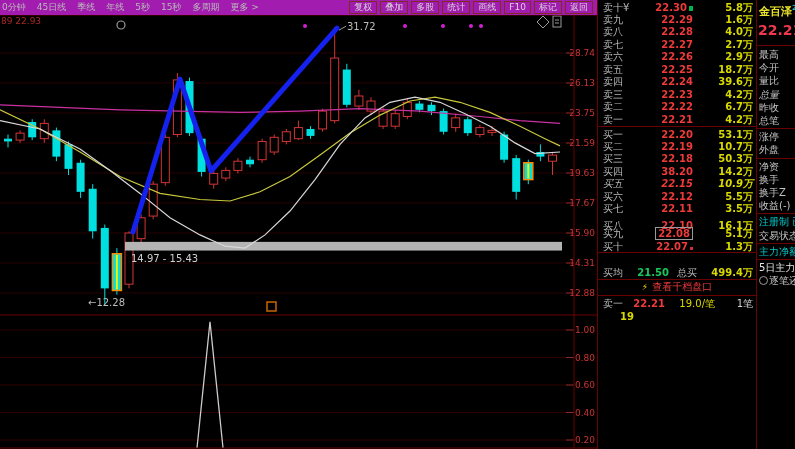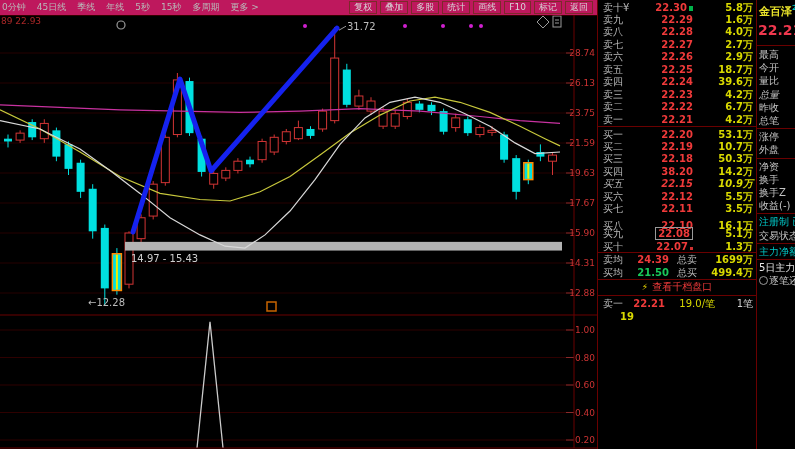--- a/index.html
+++ b/index.html
@@ -1,21 +1,21 @@
 <!DOCTYPE html>
 <html><head>
 <meta charset="utf-8">
 <style>
   html,body{margin:0;padding:0;background:#000;}
   #app{position:relative;width:795px;height:449px;background:#000;overflow:hidden;
        font-family:"DejaVu Sans",sans-serif;}
   svg{font-family:"DejaVu Sans",sans-serif;}
   
   #menubar{position:absolute;left:0;top:0;width:597px;height:15px;display:flex;
-           align-items:center;justify-content:space-between;z-index:5;background:#be185d;}
+           align-items:center;justify-content:space-between;z-index:5;background:#a21caf;}
   #menu-left{display:flex;gap:11px;padding-left:2px;}
   #menu-left .mi{font-size:9px;color:#b9b9b9;white-space:nowrap;cursor:default;}
   #menu-right{display:flex;gap:3px;padding-right:4px;}
   #menu-right .mb{font-size:9px;color:#d6d6d6;border:1px solid #7c2a2a;padding:0 4px;
                   line-height:11px;white-space:nowrap;}
   #overlay-label{position:absolute;left:1px;top:16px;font-size:9px;color:#a92727;z-index:4;}
   
   #panel{position:absolute;left:597px;top:0;width:198px;height:449px;background:#000;
          border-left:1px solid #6a0000;box-sizing:border-box;}
   .qrow{position:absolute;left:0;width:158px;height:13px;display:flex;align-items:center;
@@ -368,26 +368,20 @@
         <div class="qrow" style="top: 240.05px;">
           <span class="lab">买十</span>
           <span class="prc">22.07<span class="mark-red"></span></span>
           <span class="vol">1.3万</span>
         </div>
       </div>
 
     <div class="hdiv" style="top:126px;"></div>
     <div class="hdiv" style="top:252px;"></div>
 
-    <div id="avg1" style="top:253px;">
-      <span class="avg-lab">卖均</span>
-      <span class="avg-val-s">24.39</span>
-      <span class="tot-lab">总卖</span>
-      <span class="tot-val">1699万</span>
-    </div>
     <div id="avg2" style="top:266px;">
       <span class="avg-lab">买均</span>
       <span class="avg-val-b">21.50</span>
       <span class="tot-lab">总买</span>
       <span class="tot-val">499.4万</span>
     </div>
 
     <div class="hdiv" style="top:279px;"></div>
 
     <div id="linkrow">

